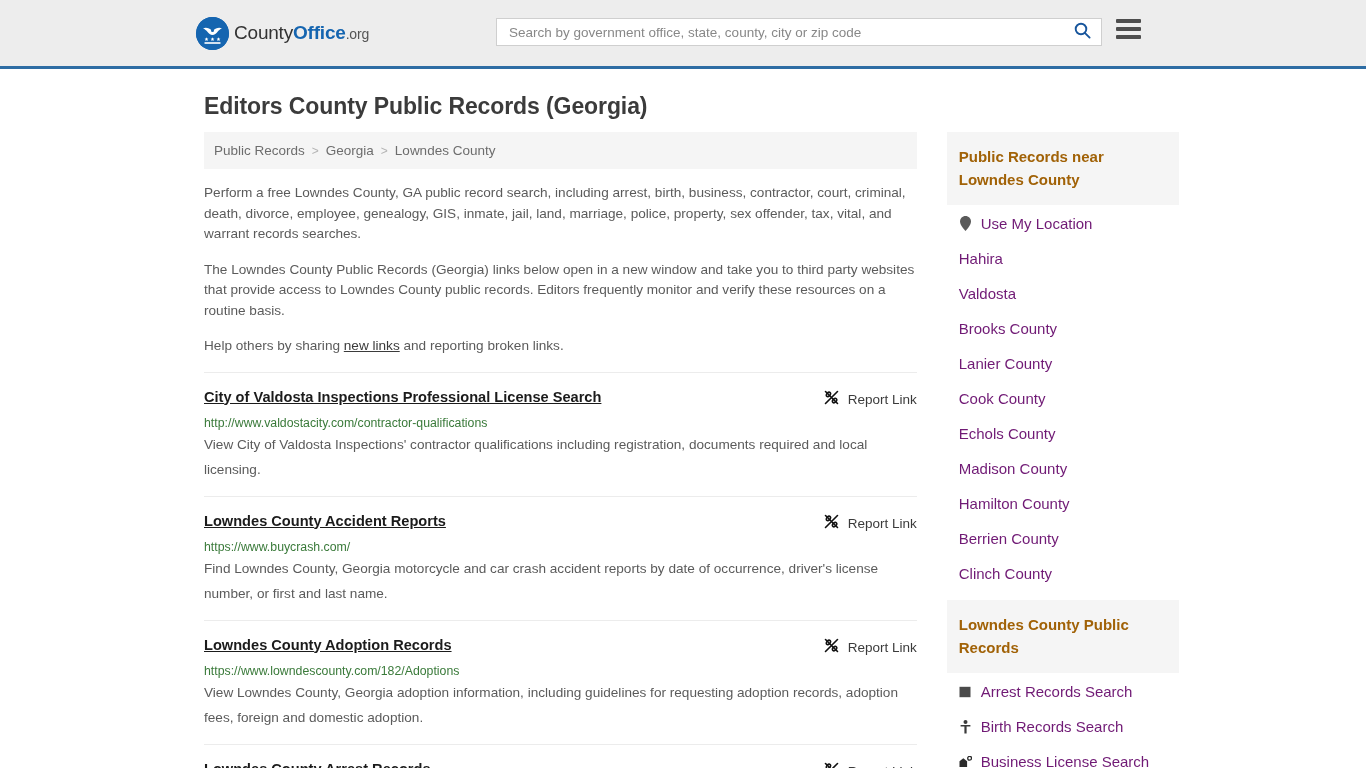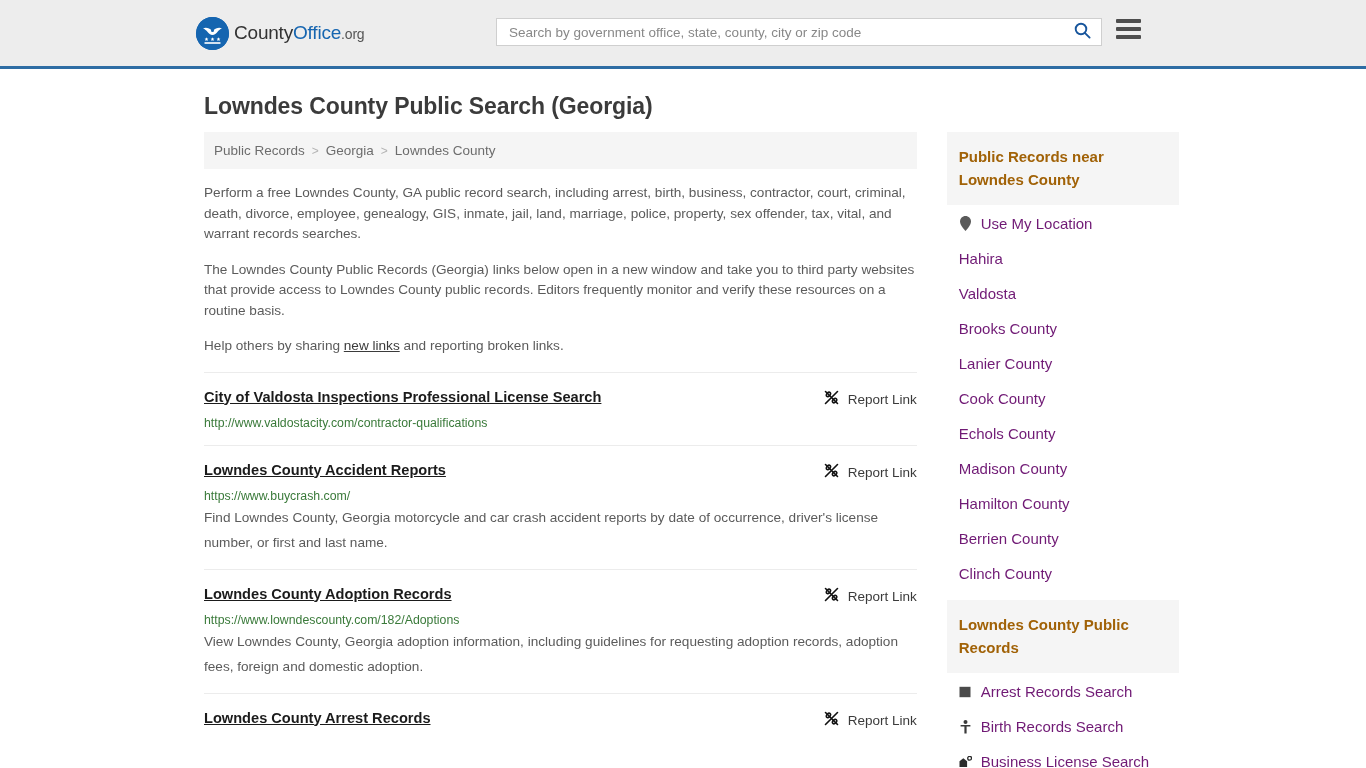--- a/index.html
+++ b/index.html
@@ -35,21 +35,21 @@
     display: block;
     flex: none;
   }
   .logo-mark svg { display: block; }
   .logo-text {
     font-size: 19px;
     letter-spacing: -0.2px;
     white-space: nowrap;
     color: #333333;
   }
-  .logo-text .b { color: #1565b0; font-weight: normal; }
+  .logo-text .b { color: #1565b0; font-weight: bold; }
   .logo-text .c { color: #333333; }
   .logo-text .o { font-size: 14px; color: #555; }
 
   .search-wrap {
     position: absolute;
     left: 496px;
     top: 18px;
     width: 645px;
     height: 28px;
     display: flex;
@@ -252,21 +252,21 @@
       <span></span>
       <span></span>
       <span></span>
     </div>
   </div>
 </header>
 
 <div class="page">
   <div class="container">
 
-    <h1 class="page-title">Lowndes County Public Search (Georgia)</h1>
+    <h1 class="page-title">Editors County Public Records (Georgia)</h1>
 
     <div class="content-row">
 
       <div class="main-col">
 
         <nav class="breadcrumb">
           <a>Public Records</a>
           <span class="sep">&gt;</span>
           <a>Georgia</a>
           <span class="sep">&gt;</span>
@@ -287,20 +287,21 @@
                 <svg width="17" height="17" viewBox="0 0 17 17">
                   <path d="M2.5 2.5 L14.5 14.5 M14.5 2.5 L2.5 14.5" stroke="#111" stroke-width="1.6" stroke-linecap="round"></path>
                   <ellipse cx="5.4" cy="5.4" rx="2.5" ry="1.7" fill="none" stroke="#111" stroke-width="1.5" transform="rotate(-45 5.4 5.4)"></ellipse>
                   <ellipse cx="11.6" cy="11.6" rx="2.5" ry="1.7" fill="none" stroke="#111" stroke-width="1.5" transform="rotate(-45 11.6 11.6)"></ellipse>
                 </svg>
               </span>
               <span class="label">Report Link</span>
             </div>
           </div>
           <div class="result-url">http://www.valdostacity.com/contractor-qualifications</div>
+          <div class="result-desc">View City of Valdosta Inspections' contractor qualifications including registration, documents required and local licensing.</div>
         </div>
 
         <div class="result">
           <div class="result-head">
             <a class="result-title">Lowndes County Accident Reports</a>
             <div class="report-link">
               <span>
                 <svg width="17" height="17" viewBox="0 0 17 17">
                   <path d="M2.5 2.5 L14.5 14.5 M14.5 2.5 L2.5 14.5" stroke="#111" stroke-width="1.6" stroke-linecap="round"></path>
                   <ellipse cx="5.4" cy="5.4" rx="2.5" ry="1.7" fill="none" stroke="#111" stroke-width="1.5" transform="rotate(-45 5.4 5.4)"></ellipse>

